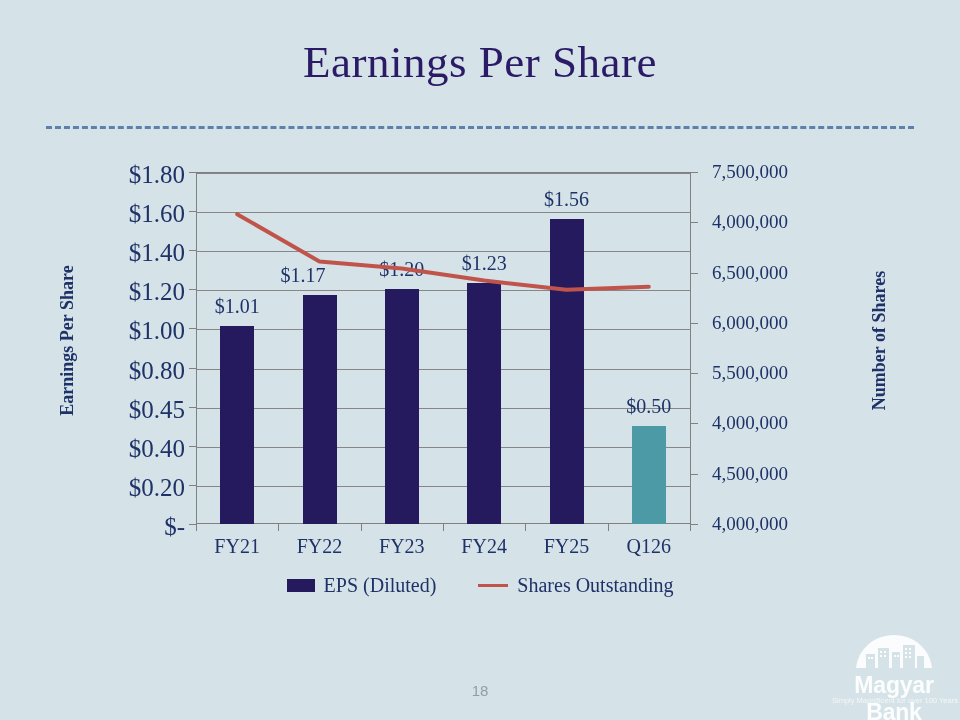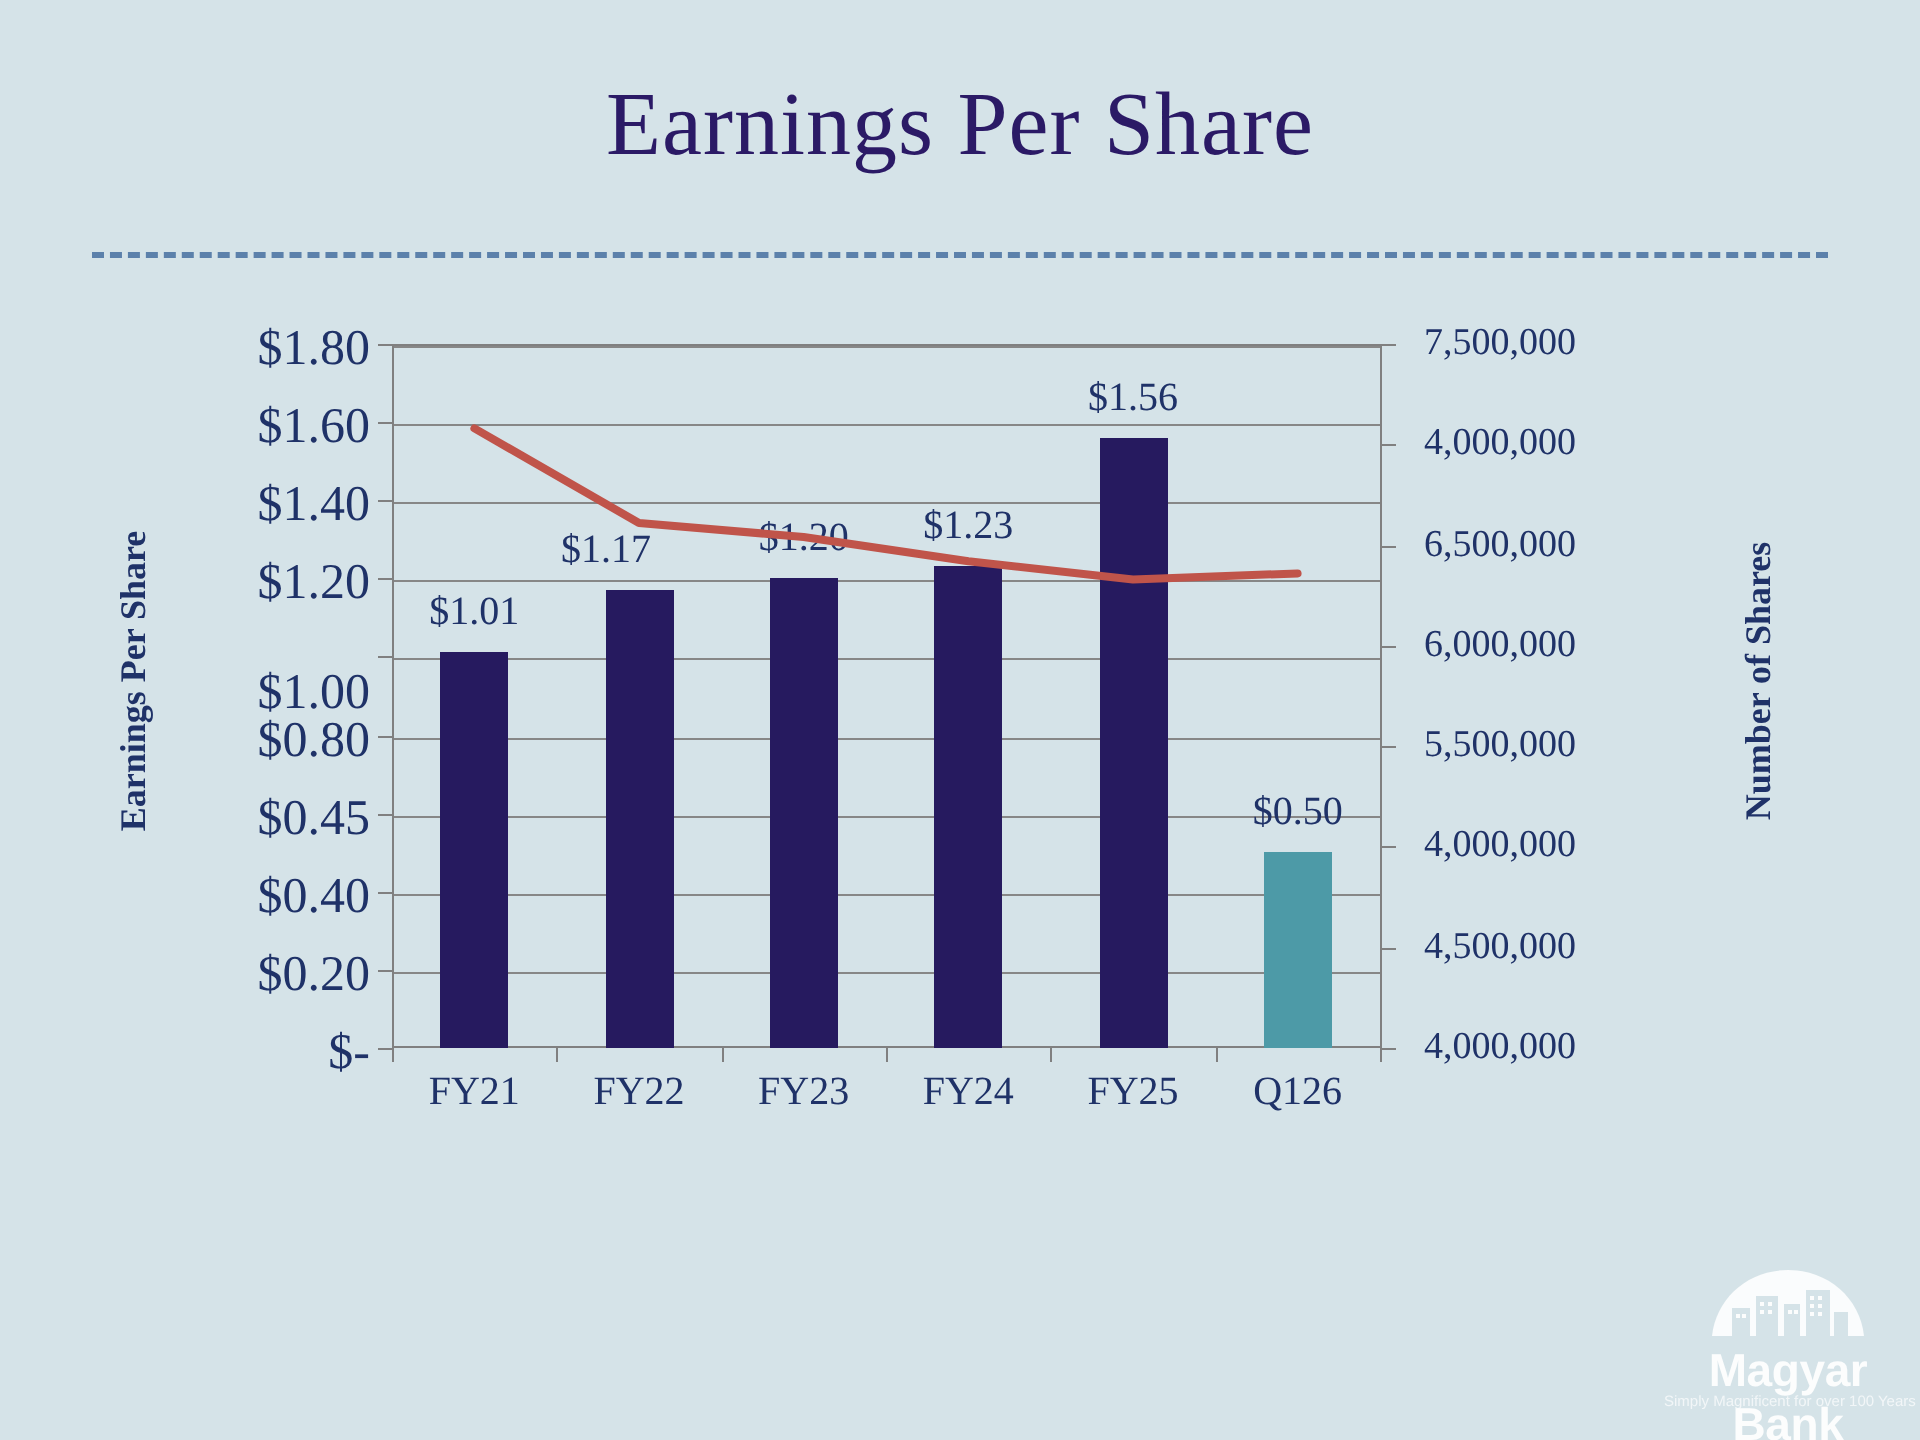--- a/index.html
+++ b/index.html
@@ -233,21 +233,21 @@
         <div class="ylabel-left" style="top: 364px;">$-</div>
         <div class="tick-left" style="top: 334.889px;"></div>
         <div class="ylabel-left" style="top: 324.889px;">$0.20</div>
         <div class="tick-left" style="top: 295.778px;"></div>
         <div class="ylabel-left" style="top: 285.778px;">$0.40</div>
         <div class="tick-left" style="top: 256.667px;"></div>
         <div class="ylabel-left" style="top: 246.667px;">$0.45</div>
         <div class="tick-left" style="top: 217.556px;"></div>
         <div class="ylabel-left" style="top: 207.556px; margin-left: 48px;">$0.80</div>
         <div class="tick-left" style="top: 178.444px;"></div>
-        <div class="ylabel-left" style="top: 168.444px; margin-top: 16px;">$1.00</div>
+        <div class="ylabel-left" style="top: 168.444px;">$1.00</div>
         <div class="tick-left" style="top: 139.333px;"></div>
         <div class="ylabel-left" style="top: 129.333px;">$1.20</div>
         <div class="tick-left" style="top: 100.222px;"></div>
         <div class="ylabel-left" style="top: 90.2222px;">$1.40</div>
         <div class="tick-left" style="top: 61.1111px;"></div>
         <div class="ylabel-left" style="top: 51.1111px;">$1.60</div>
         <div class="tick-left" style="top: 22px;"></div>
         <div class="ylabel-left" style="top: 12px;">$1.80</div>
       </div>
     <div id="yaxis-right-layer">
@@ -297,23 +297,34 @@
         <div class="tick-x" style="left: 525.333px;"></div>
         <div class="xlabel" style="left: 516.5px; width: 100px;">FY25</div>
         <div class="tick-x" style="left: 607.667px;"></div>
         <div class="xlabel" style="left: 598.833px; width: 100px;">Q126</div>
         <div class="tick-x" style="left: 690px;"></div>
       </div>
 
     <div class="axis-title left">Earnings Per Share</div>
     <div class="axis-title right">Number of Shares</div>
 
+    <div class="legend">
+      <div class="legend-item">
+        <span class="swatch-bar"></span>
+        <span>EPS (Diluted)</span>
+      </div>
+      <div class="legend-item">
+        <span class="swatch-line"></span>
+        <span>Shares Outstanding</span>
+      </div>
+    </div>
 
   </div>
 
+  <div class="page-number">18</div>
 
   <div class="logo">
     <svg class="logo-mark" viewBox="0 0 80 40">
       <path d="M40 1 C20 1 4 15 2 34 L78 34 C76 15 60 1 40 1 Z" fill="#ffffff" opacity="0.95"></path>
       <g fill="#d5e3e8">
         <rect x="12" y="20" width="9" height="14"></rect>
         <rect x="24" y="14" width="11" height="20"></rect>
         <rect x="38" y="18" width="8" height="16"></rect>
         <rect x="49" y="11" width="12" height="23"></rect>
         <rect x="63" y="22" width="7" height="12"></rect>

